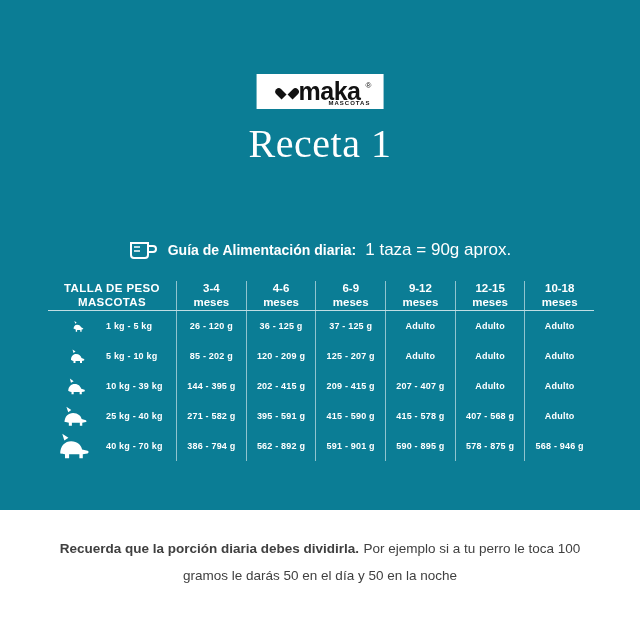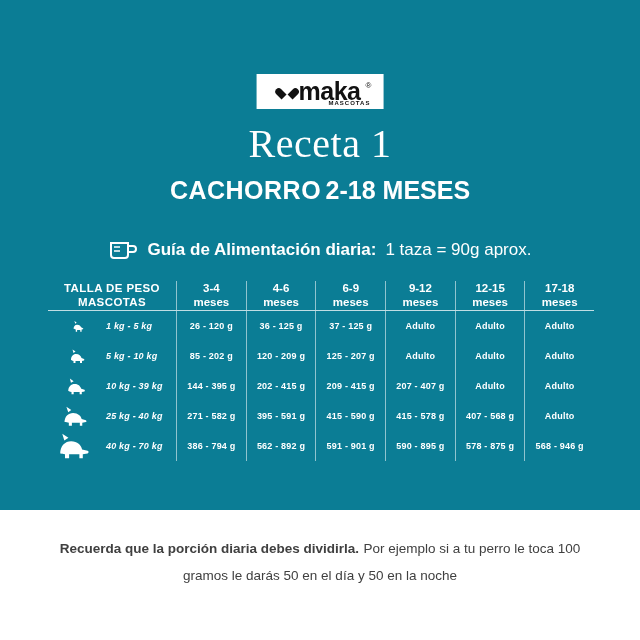--- a/index.html
+++ b/index.html
@@ -132,21 +132,21 @@
     color: #ffffff;
     white-space: nowrap;
   }
   .cup-icon {
     display: inline-block;
     width: 30px;
     height: 24px;
     position: relative;
   }
   .guide-bold {
-    font-size: 17px;
+    font-size: 14px;
     font-weight: bold;
   }
   .guide-light {
     font-size: 17px;
     font-weight: normal;
     font-family: "Liberation Sans", sans-serif;
   }
   
   .table-wrap {
     position: absolute;
@@ -187,21 +187,20 @@
     border-bottom: 1px solid rgba(255,255,255,0.75);
   }
   .data-row td {
     height: 30px;
     font-size: 9px;
     font-weight: bold;
     letter-spacing: 0.2px;
   }
   .first-cell {
     width: 128px;
-    font-style: italic;
   }
   .first-cell-inner {
     display: flex;
     align-items: center;
     justify-content: flex-start;
     gap: 6px;
     padding-left: 8px;
   }
   .dog-icon {
     flex: 0 0 auto;
@@ -245,24 +244,20 @@
 
   <div class="logo">
     <span class="logo-heart"></span>
     <span class="logo-word">maka</span>
     <span class="logo-tm">®</span>
     <span class="logo-sub">MASCOTAS</span>
   </div>
 
   <div class="recipe-title">Receta 1</div>
 
-  <div class="subtitle-row">
-    <span class="subtitle-main">CACHORRO</span>
-    <span class="subtitle-alt">2-18 MESES</span>
-  </div>
 
   <div class="guide-row">
     <span class="cup-icon">
       <svg width="30" height="24" viewBox="0 0 30 24" aria-hidden="true">
         <path d="M2 5 h17 v12 a3 3 0 0 1 -3 3 h-11 a3 3 0 0 1 -3 -3 z" fill="none" stroke="#ffffff" stroke-width="2"></path>
         <path d="M19 8 h5 a3 3 0 0 1 0 6 h-5" fill="none" stroke="#ffffff" stroke-width="2"></path>
         <path d="M5 9 h6 M5 13 h6" stroke="#ffffff" stroke-width="1.5"></path>
       </svg>
     </span>
     <span class="guide-bold">Guía de Alimentación diaria:</span>
@@ -291,21 +286,21 @@
           </th>
           <th class="hdr-sep">
             <div>9-12</div>
             <div>meses</div>
           </th>
           <th class="hdr-sep">
             <div>12-15</div>
             <div>meses</div>
           </th>
           <th class="hdr-sep">
-            <div>17-18</div>
+            <div>10-18</div>
             <div>meses</div>
           </th>
         </tr>
       </thead>
       <tbody>
 
         <tr class="data-row">
           <td class="first-cell">
             <div class="first-cell-inner">
               <span class="dog-icon">

